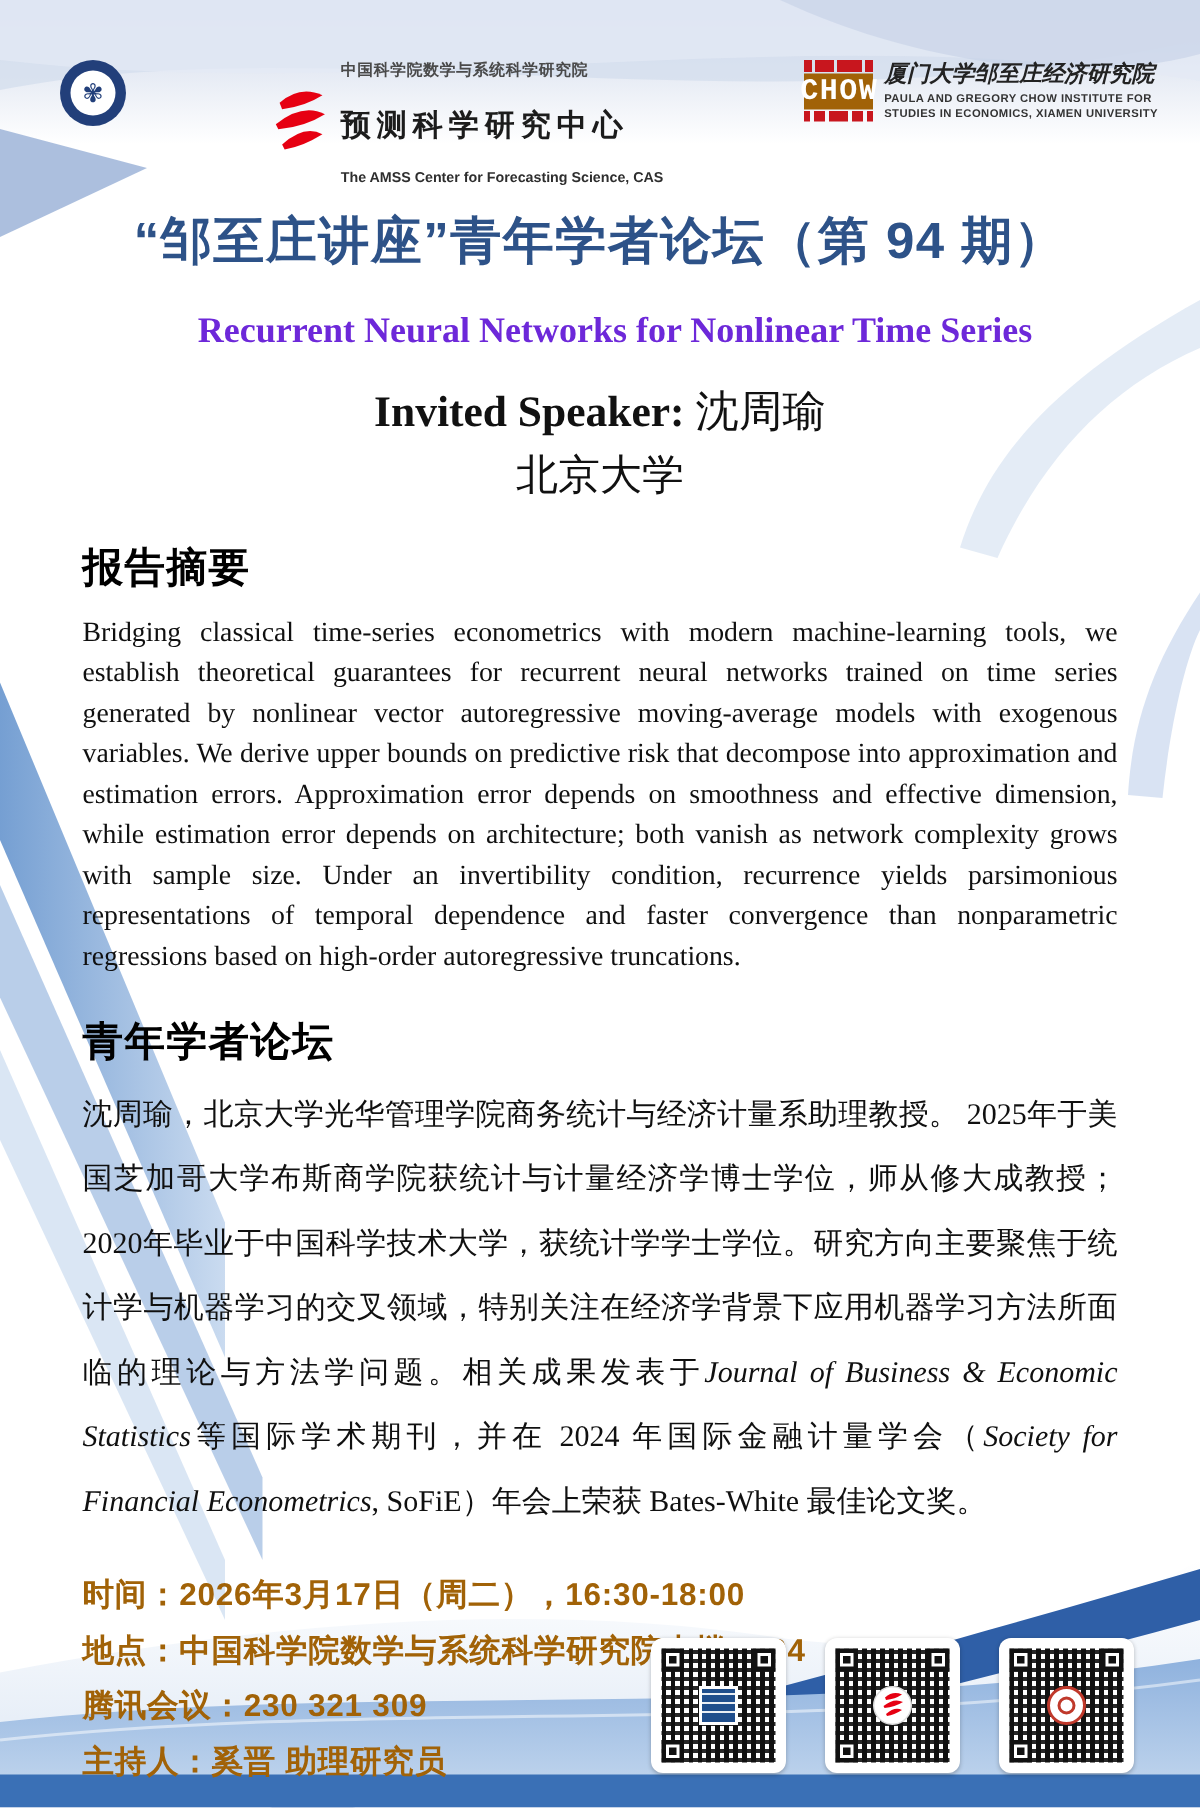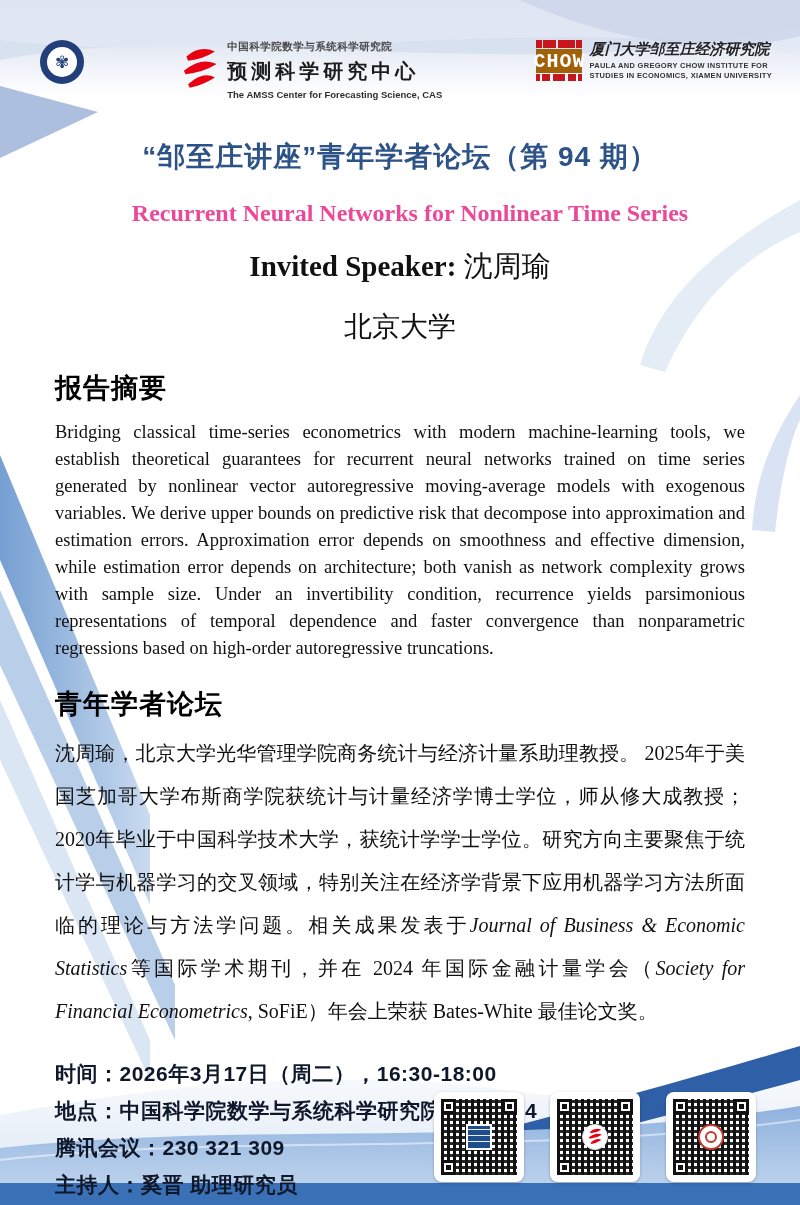--- a/index.html
+++ b/index.html
@@ -14,50 +14,50 @@
   
   .ucas-emblem{width:44px;height:44px;border-radius:50%;background:#223f7a;display:flex;align-items:center;justify-content:center;flex:0 0 auto;}
   .ucas-emblem .inner{width:30px;height:30px;border-radius:50%;background:#fff;display:flex;align-items:center;justify-content:center;color:#223f7a;font-size:17px;line-height:1;}
   .ucas-text .cn-line{display:flex;align-items:baseline;gap:5px;}
   .ucas-cal{font-family:"Liberation Serif",serif;font-style:italic;font-weight:700;font-size:23px;color:#223f7a;letter-spacing:-1px;white-space:nowrap;}
   .ucas-suffix{font-weight:700;font-size:14.5px;color:#223f7a;white-space:nowrap;}
   .ucas-en{font-size:10px;font-weight:700;color:#c23b36;letter-spacing:1.6px;margin-top:3px;white-space:nowrap;}
   
   .amss-text{display:flex;flex-direction:column;}
   .amss-l1{font-size:10.5px;color:#4a4a4a;font-weight:700;letter-spacing:.5px;white-space:nowrap;}
-  .amss-l2{font-family:"Liberation Serif",serif;font-size:20px;font-weight:700;color:#1c1c1c;letter-spacing:4px;margin:4px 0;white-space:nowrap;}
+  .amss-l2{font-family:"Liberation Serif",serif;font-size:20px;font-weight:700;color:#1c1c1c;letter-spacing:4px;margin:16px 0;white-space:nowrap;}
   .amss-l3{font-size:9.5px;font-weight:700;color:#2e2e2e;white-space:nowrap;}
   
   .chow-emblem{width:46px;display:flex;flex-direction:column;gap:1px;flex:0 0 auto;}
   .chow-top{height:8px;background:
       linear-gradient(90deg,#c8161e 0 12%,transparent 12% 16%,#c8161e 16% 44%,transparent 44% 48%,#c8161e 48% 84%,transparent 84% 88%,#c8161e 88% 100%);}
   .chow-body{height:24px;background:#a16207;color:#fff;font-weight:700;font-size:20px;letter-spacing:1px;display:flex;align-items:center;justify-content:center;font-family:Liberation Mono, monospace;}
   .chow-base{height:7px;background:
       linear-gradient(90deg,#c8161e 0 8%,transparent 8% 14%,#c8161e 14% 30%,transparent 30% 36%,#c8161e 36% 64%,transparent 64% 70%,#c8161e 70% 86%,transparent 86% 92%,#c8161e 92% 100%);}
   .chow-text{display:flex;flex-direction:column;}
   .chow-cn{font-family:"Liberation Serif",serif;font-style:italic;font-weight:700;font-size:15px;color:#222;white-space:nowrap;}
   .chow-en{font-size:7.5px;font-weight:700;color:#333;letter-spacing:.3px;line-height:1.35;margin-top:2px;white-space:nowrap;}
 
   
-  .forum-title{margin-top:14px;text-align:center;font-size:28px;font-weight:800;color:#2d5288;letter-spacing:1px;}
-  .talk-title{margin-top:24px;text-align:center;font-family:"Liberation Serif",serif;font-weight:700;font-size:24px;color:#ec4899;margin-left:20px;}
+  .forum-title{margin-top:14px;text-align:center;font-size:34px;font-weight:800;color:#2d5288;letter-spacing:1px;}
+  .talk-title{margin-top:24px;text-align:center;font-family:"Liberation Serif",serif;font-weight:700;font-size:24px;color:#6d28d9;margin-left:20px;}
   .speaker-line{margin-top:20px;text-align:center;font-family:"Liberation Serif",serif;font-size:29px;color:#111;}
   .speaker-line .lbl{font-weight:700;margin-top:15px;}
-  .affiliation{margin-top:21px;text-align:center;font-family:"Liberation Serif",serif;font-size:28px;color:#111;}
+  .affiliation{margin-top:3px;text-align:center;font-family:"Liberation Serif",serif;font-size:28px;color:#111;}
 
   
   .section{margin:24px 55px 0 55px;}
   .section-heading{font-size:27px;font-weight:800;color:#000;letter-spacing:1px;}
   .abstract-body{margin-top:13px;font-family:"Liberation Serif",serif;font-size:18.5px;line-height:27px;color:#101010;text-align:justify;}
   .bio-body{margin-top:10px;font-family:"Liberation Serif",serif;font-size:20px;line-height:43px;color:#101010;text-align:justify;}
   .bio-body i{font-family:"Liberation Serif",serif;}
 
   
   .details{margin:30px 55px 0 55px;}
-  .detail-line{font-size:21px;font-weight:700;color:#0f172a;line-height:22px;margin-bottom:15px;letter-spacing:.5px;}
+  .detail-line{font-size:21px;font-weight:700;color:#a16207;line-height:22px;margin-bottom:15px;letter-spacing:.5px;}
 
   
   .qr-row{position:absolute;left:434px;top:1092px;display:flex;gap:26px;z-index:2;}
   .qr{width:90px;height:90px;background:#fff;border-radius:8px;padding:7px;box-sizing:border-box;box-shadow:0 1px 3px rgba(0,0,0,.25);}
   .qr-pattern{position:relative;width:100%;height:100%;background:
       repeating-linear-gradient(0deg,rgba(17,17,17,.9) 0 3px,transparent 3px 6px),
       repeating-linear-gradient(90deg,#111 0 3px,#fff 3px 6px);}
   .finder{position:absolute;width:15px;height:15px;border:3px solid #111;background:#fff;box-sizing:border-box;}
   .finder::after{content:"";position:absolute;left:2px;top:2px;width:5px;height:5px;background:#111;}
   .finder.tl{left:0;top:0;} .finder.tr{right:0;top:0;} .finder.bl{left:0;bottom:0;}

